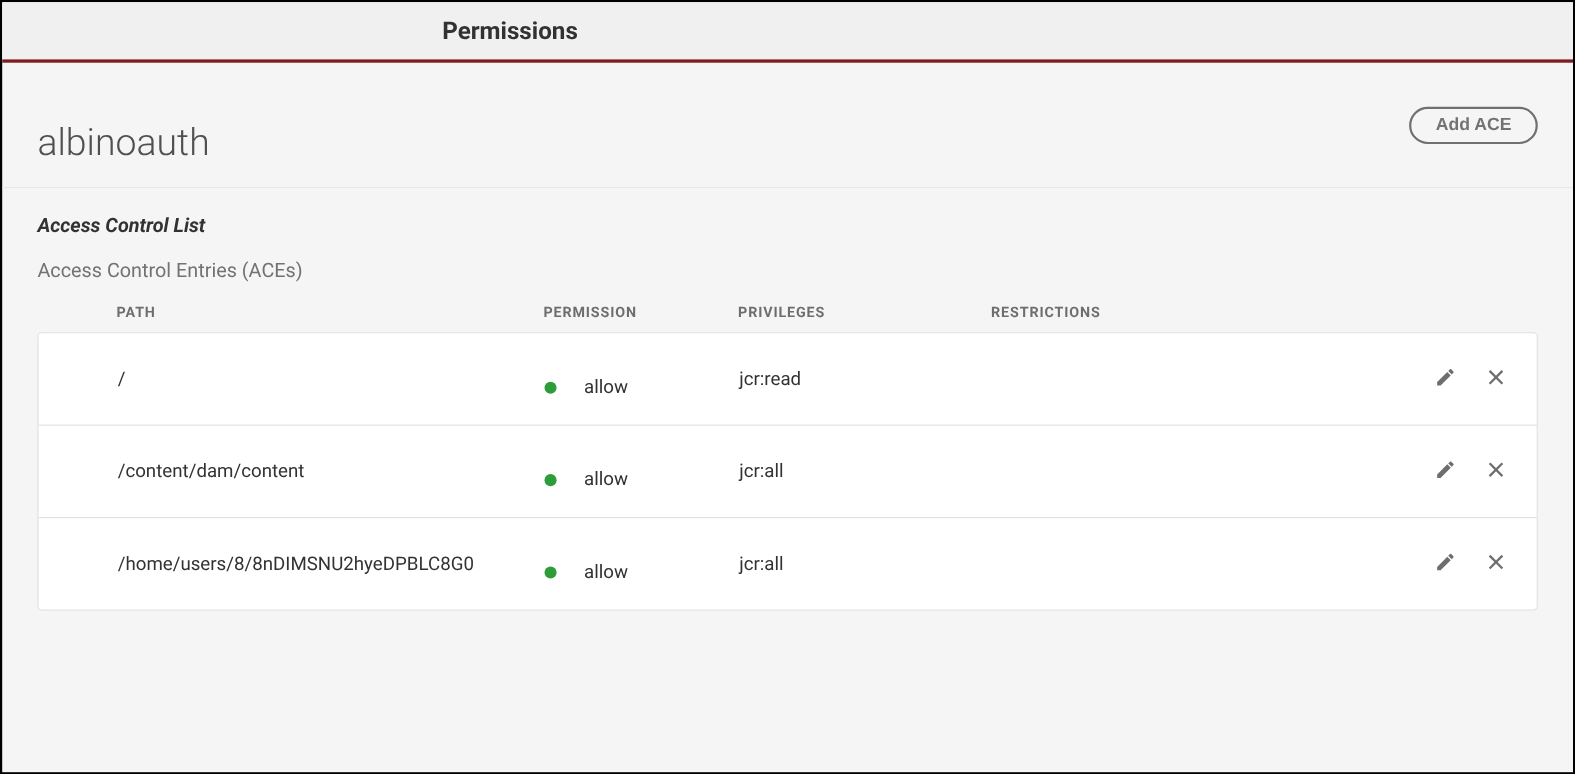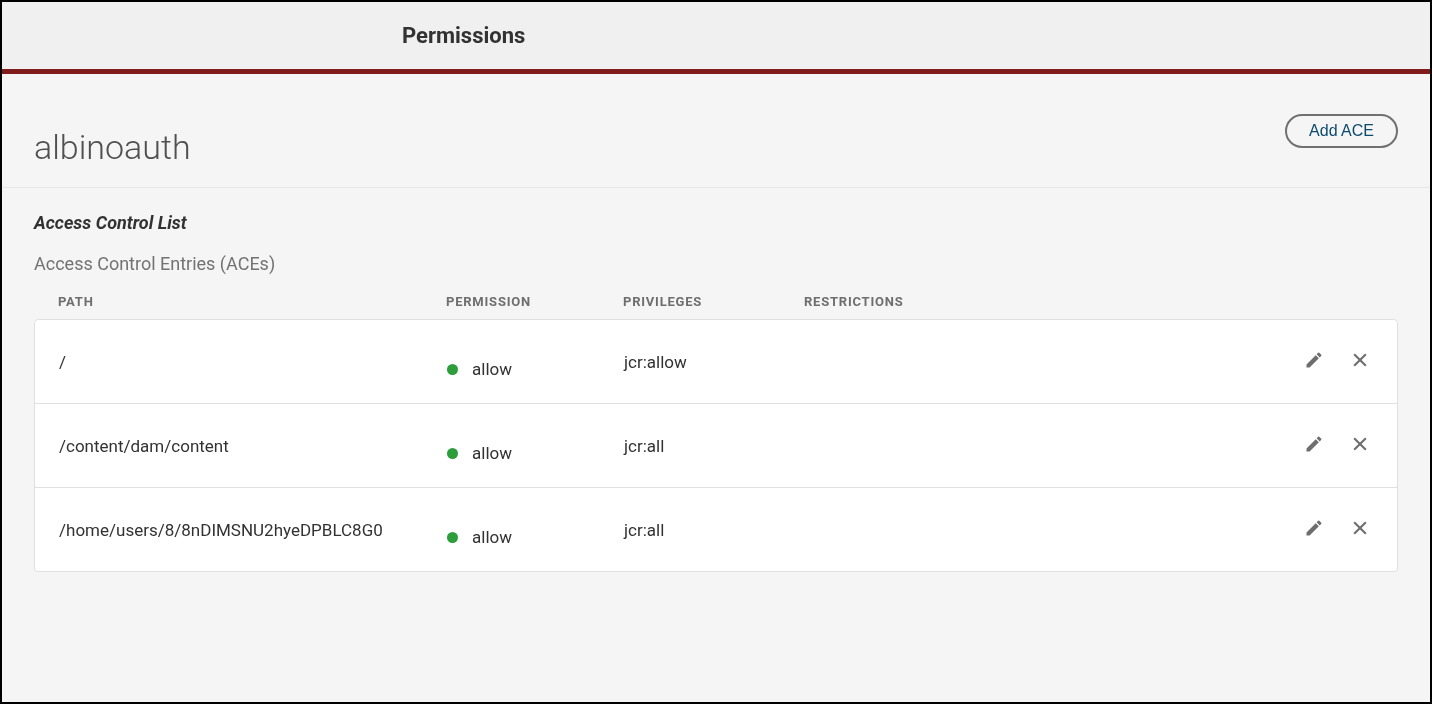--- a/index.html
+++ b/index.html
@@ -14,23 +14,23 @@
     }
     .outer-frame {
       width: 1432px;
       height: 704px;
       border: 2px solid #000;
       background: #f5f5f5;
       display: flex;
       flex-direction: column;
     }
     .top-bar {
-      height: 72px;
+      height: 55px;
       background: #f0f0f0;
-      border-bottom: 5px solid #7f1d1d;
+      border-bottom: 3px solid #7f1d1d;
       display: flex;
       align-items: center;
       padding-left: 400px;
     }
     .top-bar-title {
       font-size: 22px;
       font-weight: 700;
       color: #323232;
     }
     .subheader {
@@ -45,22 +45,22 @@
       font-weight: 300;
       color: #505050;
       margin-top: 33px;
     }
     .add-ace-btn {
       padding: 6px 22px;
       border: 2px solid #707070;
       border-radius: 22px;
       background: transparent;
       font-size: 16px;
-      font-weight: 400;
-      color: #0c4a6e;
+      font-weight: 700;
+      color: #737373;
       cursor: pointer;
     }
     .content {
       padding: 24px 32px;
       flex: 1;
     }
     .section-title {
       font-size: 18px;
       font-weight: 700;
       color: #323232;
@@ -77,28 +77,29 @@
       display: flex;
       padding: 6px 24px 10px 24px;
       font-size: 13px;
       font-weight: 700;
       letter-spacing: 0.06em;
       color: #6e6e6e;
     }
     .col-path {
       width: 340px;
       flex-shrink: 0;
+      margin-left: 48px;
     }
     .col-permission {
       width: 225px;
       flex-shrink: 0;
       padding-left: 48px;
     }
     .col-privileges {
-      width: 181px;
+      width: 230px;
       flex-shrink: 0;
     }
     .col-restrictions {
       flex: 1;
     }
     .col-actions {
       width: 110px;
       flex-shrink: 0;
       display: flex;
       justify-content: flex-end;
@@ -117,21 +118,21 @@
       border-bottom: 1px solid #e0e0e0;
       font-size: 17px;
       color: #323232;
     }
     .table-row:last-child {
       border-bottom: none;
     }
     .permission-cell {
       display: flex;
       align-items: center;
-      gap: 14px;
+      gap: 25px;
       margin-top: 15px;
     }
     .status-dot {
       width: 11px;
       height: 11px;
       border-radius: 50%;
       background: #2d9d3a;
       flex-shrink: 0;
     }
     .icon-btn {
@@ -177,21 +178,21 @@
     </div>
 
     <div class="table-body">
 
       <div class="table-row">
         <div class="col-path">/</div>
         <div class="col-permission permission-cell">
           <span class="status-dot"></span>
           <span>allow</span>
         </div>
-        <div class="col-privileges">jcr:allow</div>
+        <div class="col-privileges">jcr:read</div>
         <div class="col-restrictions"></div>
         <div class="col-actions">
           <button class="icon-btn">
             <span>
               <svg viewBox="0 0 24 24" fill="currentColor">
                   <path d="M3 17.25V21h3.75L17.81 9.94l-3.75-3.75L3 17.25zM20.71 7.04c.39-.39.39-1.02 0-1.41l-2.34-2.34a.9959.9959 0 0 0-1.41 0l-1.83 1.83 3.75 3.75 1.83-1.83z"></path>
                 </svg>
             </span>
           </button>
           <button class="icon-btn">

